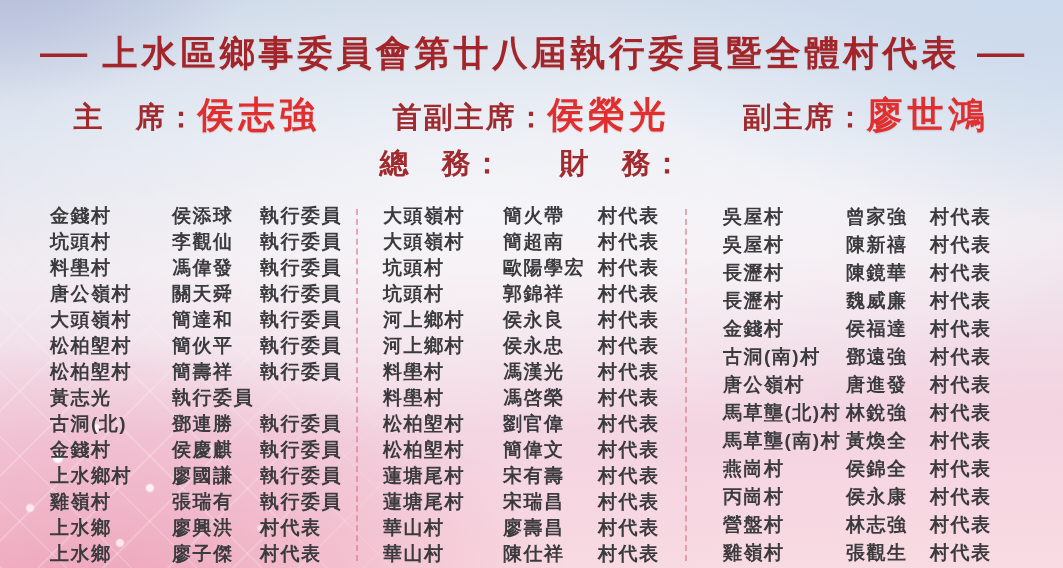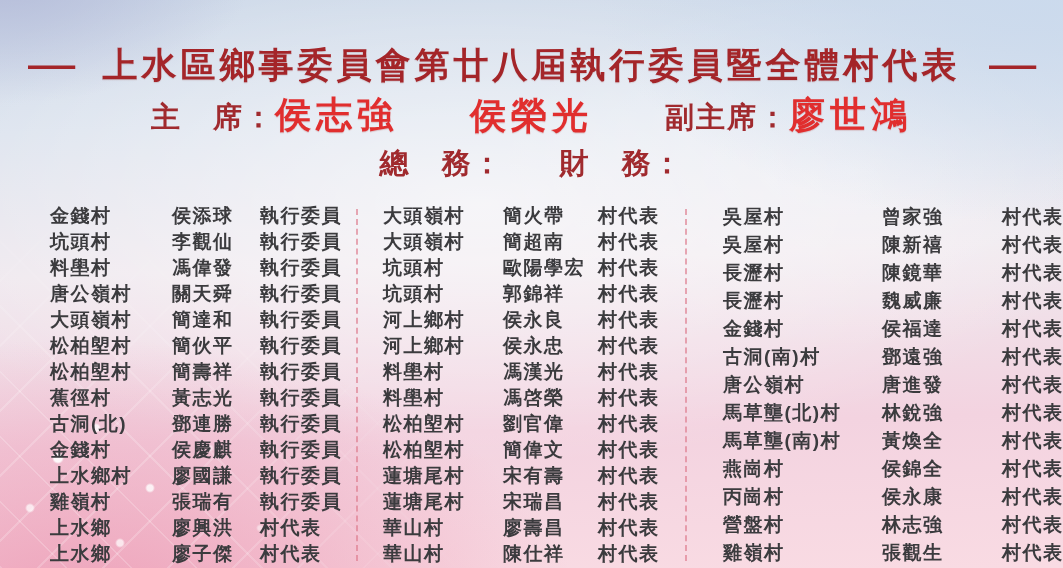--- a/index.html
+++ b/index.html
@@ -46,21 +46,21 @@
     position: absolute;
     top: 33px; left: 0; right: 0;
     display: flex;
     justify-content: center;
     align-items: center;
     gap: 22px;
     line-height: 40px;
     white-space: nowrap;
   }
   .title-text {
-    margin: 12px;
+    margin: 0;
     font-size: 35px;
     font-weight: 700;
     letter-spacing: 4px;
     color: #a42529;
     text-shadow: 0 1px 1px rgba(120,30,30,0.15);
   }
   .title-dash {
     font-size: 35px;
     font-weight: 700;
     color: #a42529;
@@ -113,21 +113,21 @@
   .colA { left: 50px;  width: 306px; }
   .colB { left: 383px; width: 300px; }
   .colC { left: 723px; width: 338px; }
 
   .row {
     display: grid;
     white-space: nowrap;
   }
   .colA .row { grid-template-columns: 122px 88px auto; line-height: 26px; }
   .colB .row { grid-template-columns: 120px 95px auto; line-height: 26px; }
-  .colC .row { grid-template-columns: 123px 84px auto; line-height: 28px; gap: 36px; }
+  .colC .row { grid-template-columns: 123px 84px auto; line-height: 28px; }
 
   .cell {
     font-size: 19px;
     font-weight: 600;
     letter-spacing: 1.5px;
     color: #3b3b3e;
     overflow: visible;
   }
 </style>
 </head>
@@ -141,20 +141,21 @@
     <h1 class="title-text">上水區鄉事委員會第廿八屆執行委員暨全體村代表</h1>
     <span class="title-dash">—</span>
   </div>
 
   <div class="officers officers-1">
     <span class="officer">
       <span class="olabel">主　席：</span>
         <span class="oname">侯志強</span>
     </span>
     <span class="officer">
+      <span class="olabel">首副主席：</span>
         <span class="oname">侯榮光</span>
     </span>
     <span class="officer">
       <span class="olabel">副主席：</span>
         <span class="oname">廖世鴻</span>
     </span>
   </div>
 
   <div class="officers officers-2">
     <span class="officer">
@@ -198,21 +199,20 @@
           <span class="cell village">松柏塱村</span>
           <span class="cell name">簡伙平</span>
           <span class="cell role">執行委員</span>
         </div>
         <div class="row">
           <span class="cell village">松柏塱村</span>
           <span class="cell name">簡壽祥</span>
           <span class="cell role">執行委員</span>
         </div>
         <div class="row">
-          <span class="cell village">蕉徑村</span>
           <span class="cell name">黃志光</span>
           <span class="cell role">執行委員</span>
         </div>
         <div class="row">
           <span class="cell village">古洞(北)</span>
           <span class="cell name">鄧連勝</span>
           <span class="cell role">執行委員</span>
         </div>
         <div class="row">
           <span class="cell village">金錢村</span>

